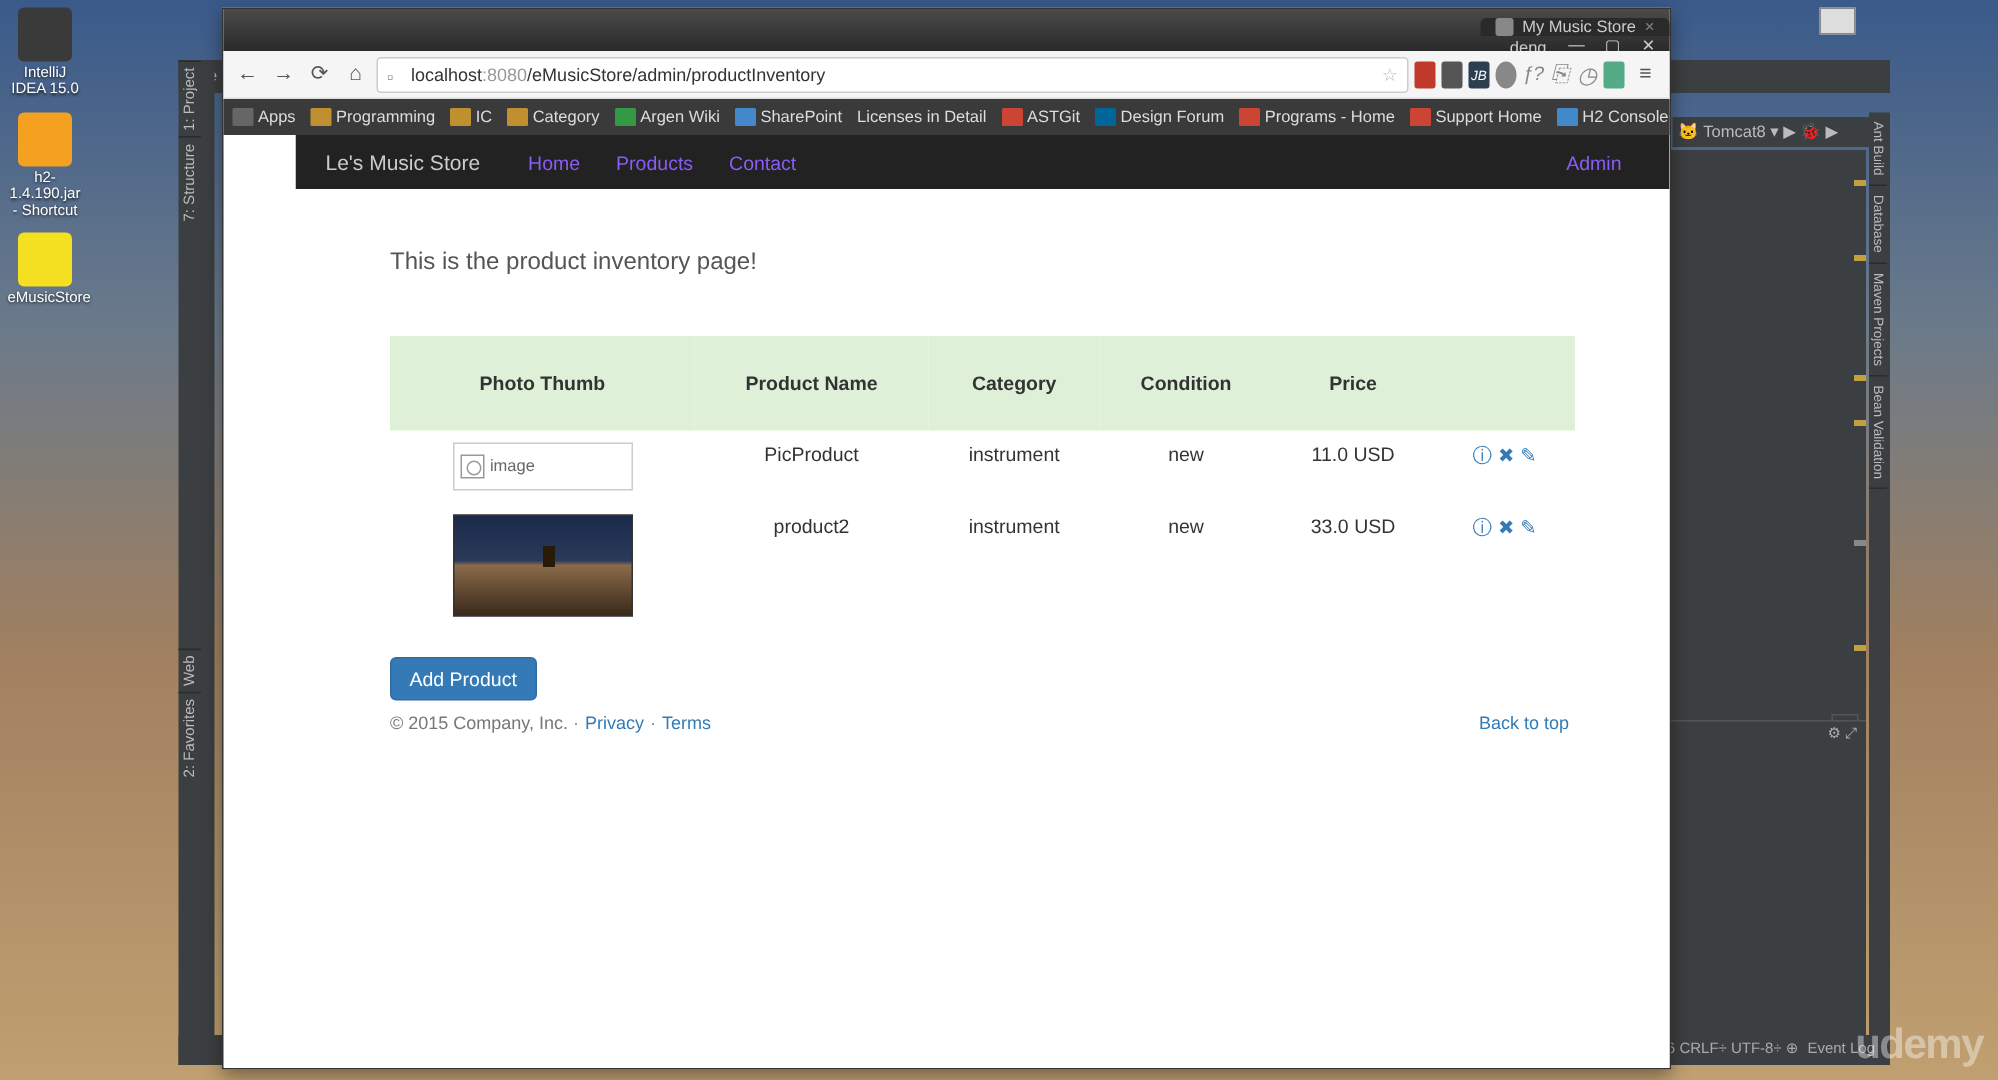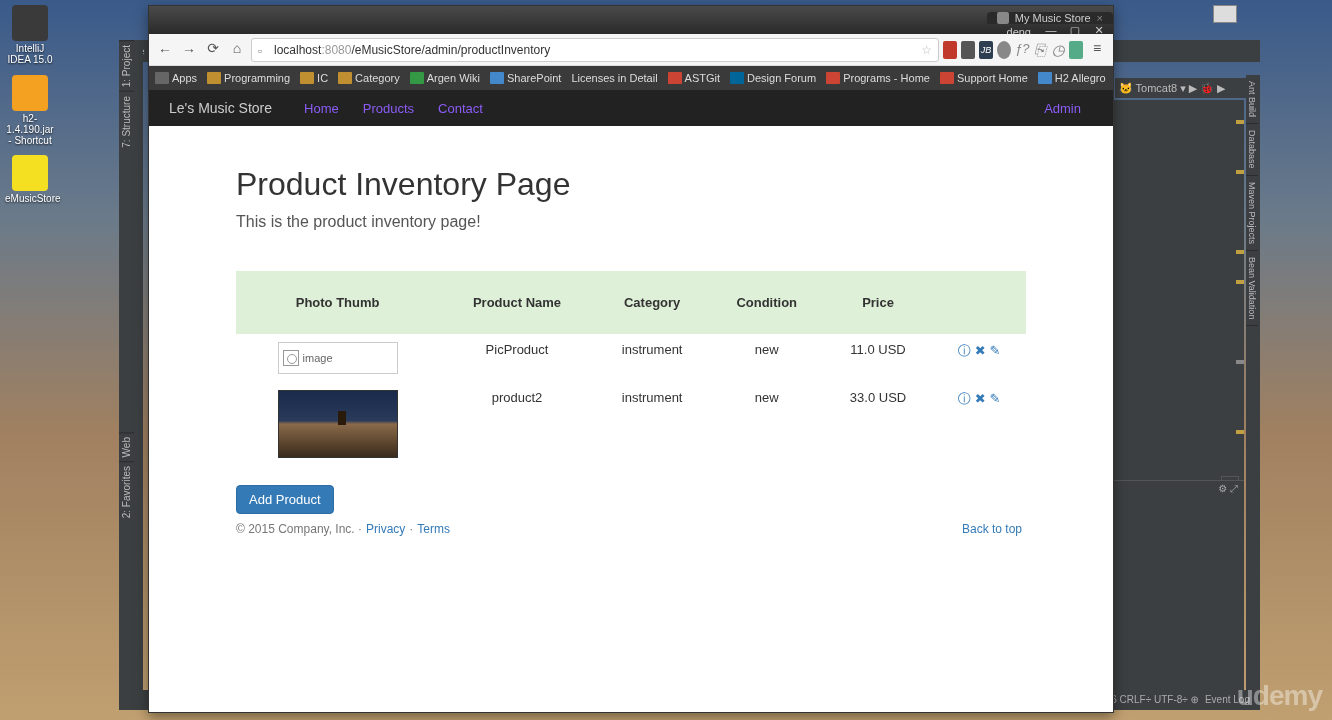--- a/index.html
+++ b/index.html
@@ -49,21 +49,21 @@
 .addr-wrap .port { color: #999; }
 .addr-wrap .path { color: #333; }
 .addr-wrap .star { margin-left: auto; color: #bbb; }
 .ext-icon { width: 14px; height: 18px; border-radius: 2px; font-style: italic; }
 
 .bookbar { height: 24px; background: #3a3a3a; display: flex; align-items: center; padding: 0 6px; gap: 10px; font-size: 11px; color: #ddd; overflow: hidden; }
 .bookmark { display: flex; align-items: center; gap: 3px; white-space: nowrap; cursor: pointer; }
 .bookmark .bi { width: 14px; height: 12px; background: #c09030; border-radius: 1px; }
 .bookbar .spacer { flex: 1; }
 
-.page { flex: 1; background: #fff; overflow: auto; position: relative; }
+.page { flex: 1; background: #fff; overflow: auto; position: relative; margin-left: 48px; }
 .navbar { background: #222; height: 36px; display: flex; align-items: center; padding: 0 20px; color: #999; }
 .brand { color: #ccc; margin-right: 20px; font-size: 14px; }
 .nav-link { color: #8b5cf6; font-size: 13px; padding: 0 12px; cursor: pointer; }
 .nav-admin { margin-left: auto; }
 
 .container { width: 790px; margin: 0 auto; padding: 40px 0 20px; }
 h1 { font-size: 32px; color: #333; font-weight: 500; margin-bottom: 10px; }
 .lead { font-size: 16px; color: #555; margin-bottom: 40px; }
 
 table { width: 100%; border-collapse: collapse; font-size: 13px; color: #333; }
@@ -207,41 +207,40 @@
     <div class="bookmark">
         <div class="bi" style="background:#c43"></div>
         <span>Programs - Home</span>
       </div>
     <div class="bookmark">
         <div class="bi" style="background:#c43"></div>
         <span>Support Home</span>
       </div>
     <div class="bookmark">
         <div class="bi" style="background:#48c"></div>
-        <span>H2 Allegro</span>
+        <span>H2 Console</span>
       </div>
     <div class="bookmark">
         <div class="bi" style="background:#4a4"></div>
       </div>
 
     <div class="spacer"></div>
 
   </div>
 
   <div class="page">
     <div class="navbar">
       <div class="brand">Le's Music Store</div>
       <div class="nav-link">Home</div>
       <div class="nav-link">Products</div>
       <div class="nav-link">Contact</div>
       <div class="nav-link nav-admin">Admin</div>
     </div>
 
     <div class="container">
-      <h1>Product Inventory Page</h1>
       <p class="lead">This is the product inventory page!</p>
 
       <table>
         <thead>
             <tr>
           <th>Photo Thumb</th>
           <th>Product Name</th>
           <th>Category</th>
           <th>Condition</th>
           <th>Price</th>

